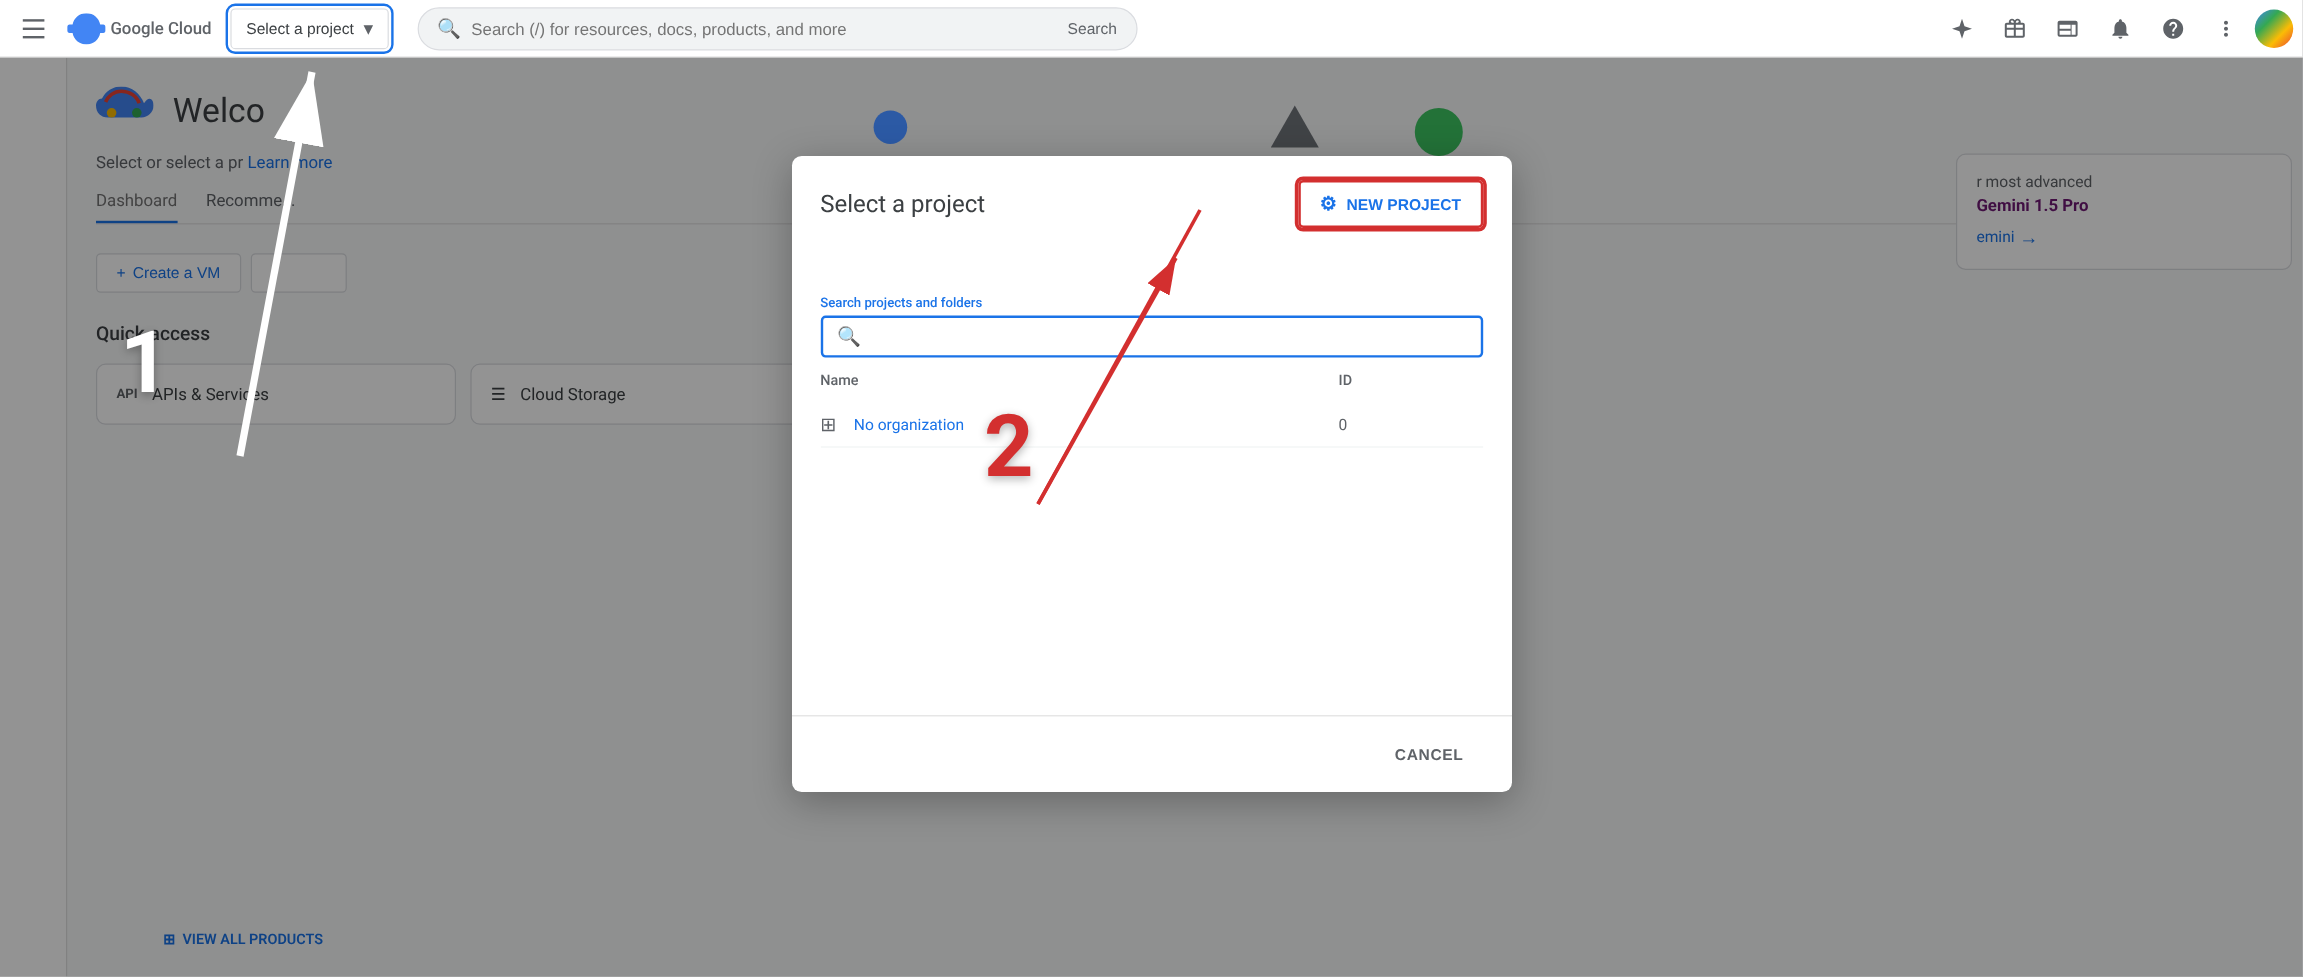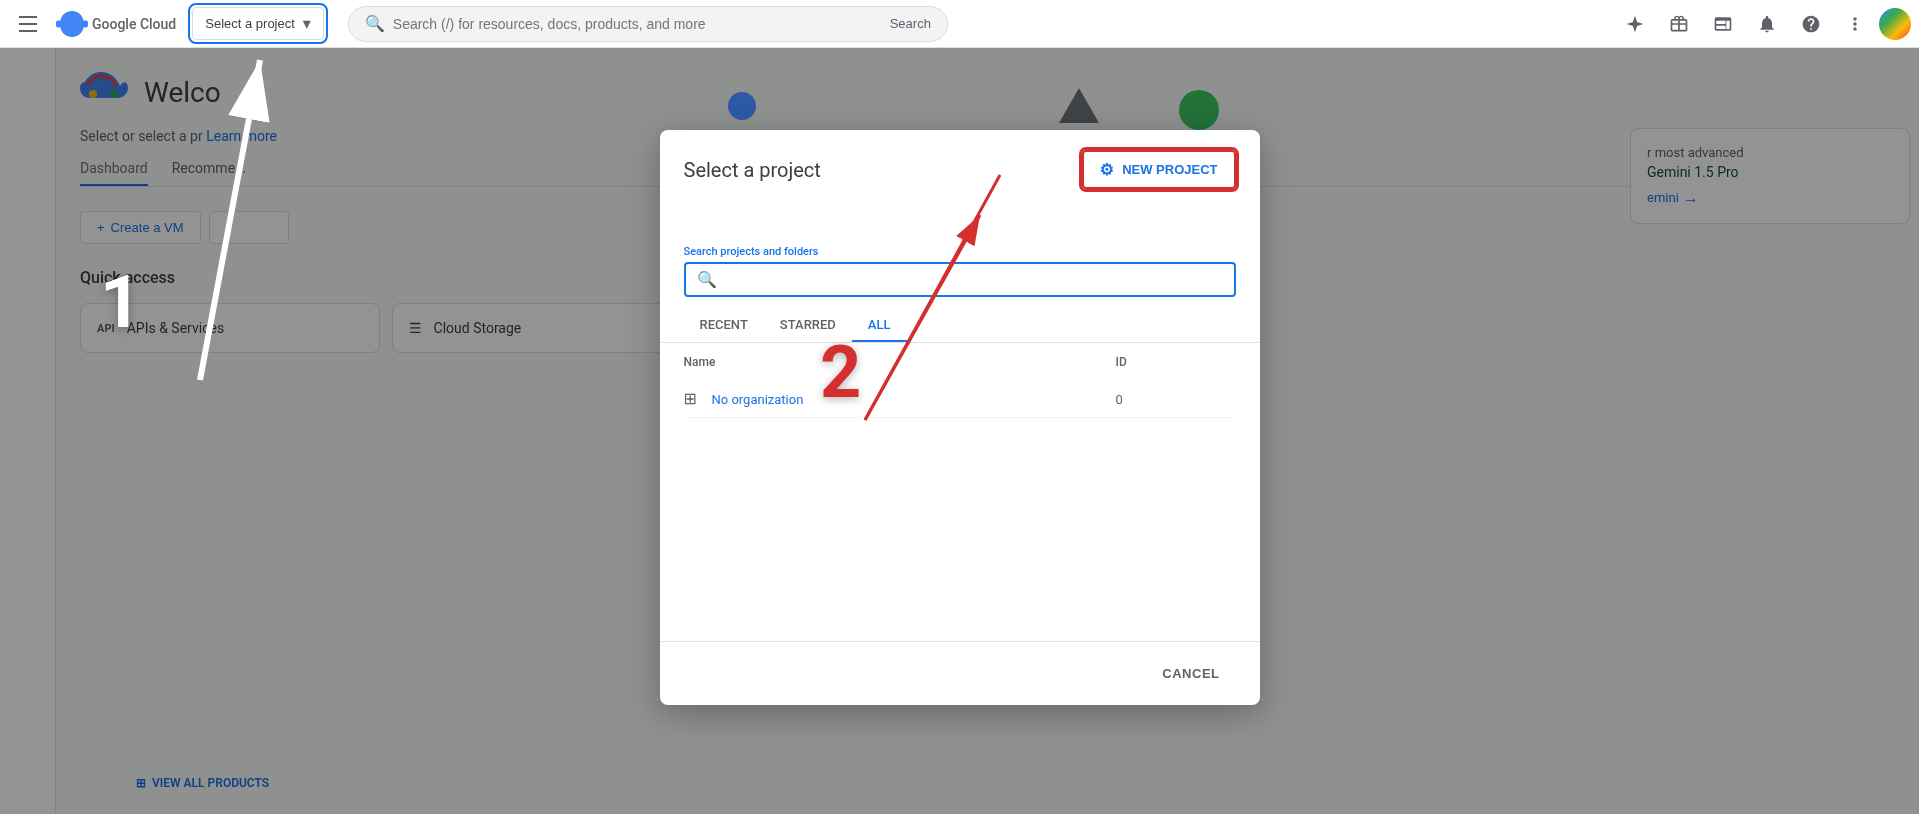--- a/index.html
+++ b/index.html
@@ -231,21 +231,21 @@
       </div>
     </div>
 
     <div class="view-all">
       <span>⊞</span> 
         <span>VIEW ALL PRODUCTS</span>
     </div>
 
     <div class="bg-right-card">
       <div style="font-size:13px; color:#5f6368; margin-bottom:4px;">r most advanced</div>
-      <div style="font-size:14px; color:#14532d; font-weight:400;">Gemini 1.5 Pro</div>
+      <div style="font-size:14px; color:#701a75; font-weight:700;">Gemini 1.5 Pro</div>
       <div style="display:flex; align-items:center; gap:4px; margin-top:8px;">
         <a style="color:#1a73e8; font-size:13px; text-decoration:none;">emini</a>
         <span style="color:#1a73e8;">→</span>
       </div>
     </div>
   </div>
 </div>
 
 <div class="decorative-circle-blue"></div>
 <div class="decorative-circle-green"></div>
@@ -263,25 +263,20 @@
   </div>
 
   <div class="search-section">
     <div class="search-label">Search projects and folders</div>
     <div class="search-field">
       <span class="search-icon-sm">🔍</span>
       <input type="text" style="border: none; outline: none; font-size: 14px; flex: 1 1 0%;">
     </div>
   </div>
 
-  <div class="modal-tabs">
-    <span class="modal-tab">RECENT</span>
-    <span class="modal-tab">STARRED</span>
-    <span class="modal-tab active">ALL</span>
-  </div>
 
   <div class="modal-table-header">
     <span class="col-name">Name</span>
     <span class="col-id">ID</span>
   </div>
 
   <div class="modal-table-body">
     <div class="table-row">
       <span class="row-icon">⊞</span>
       <span class="row-name">No organization</span>

